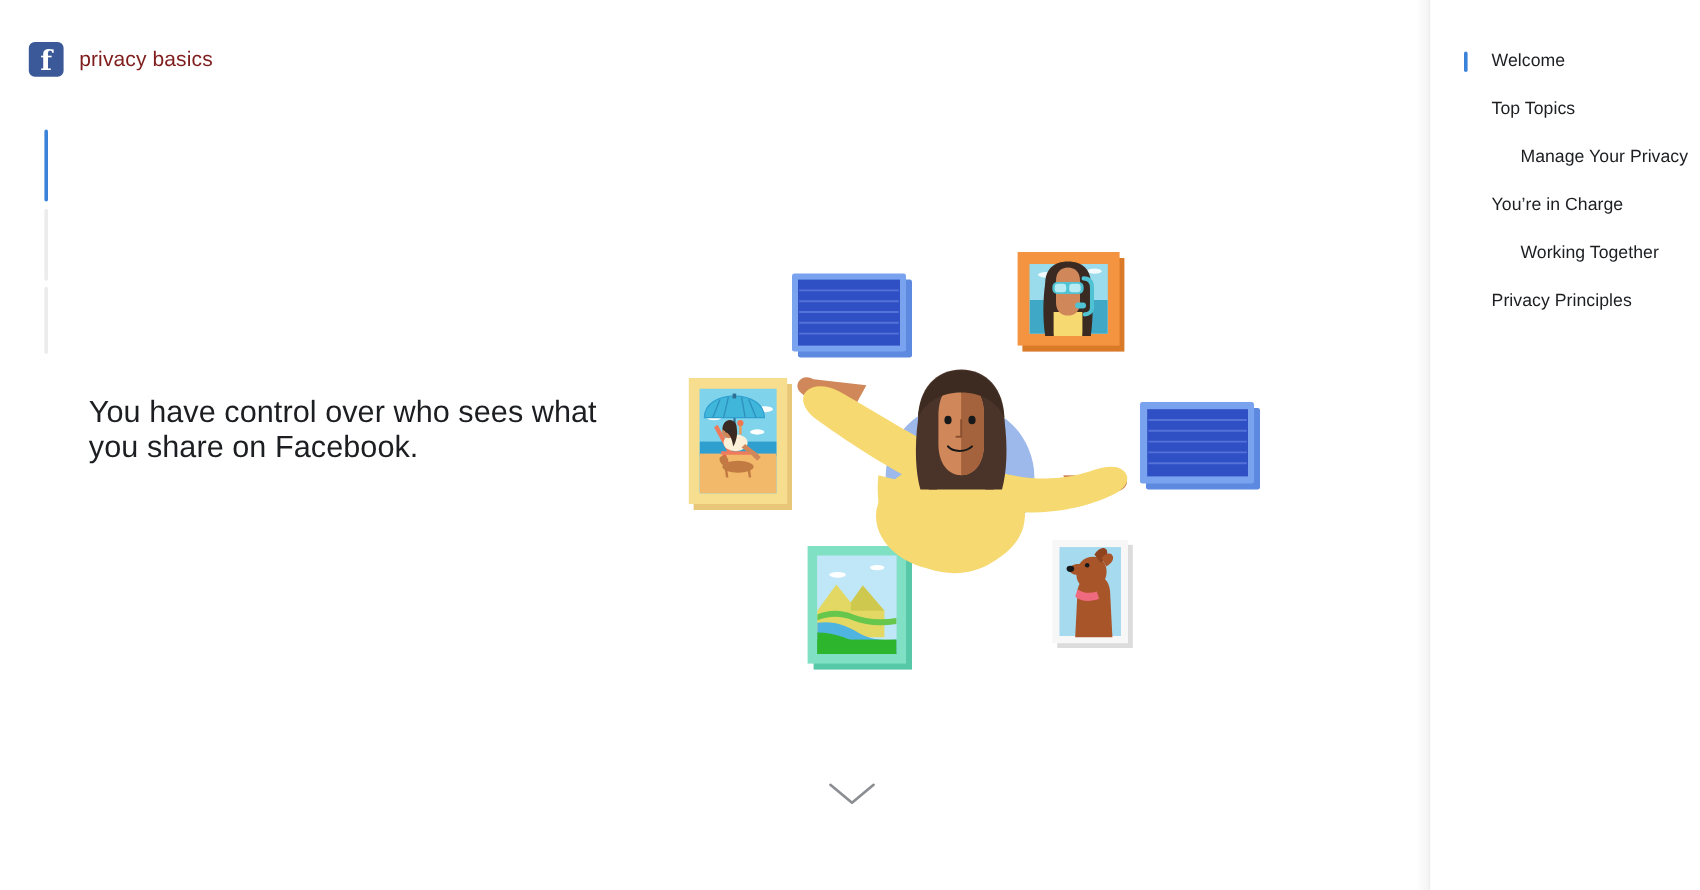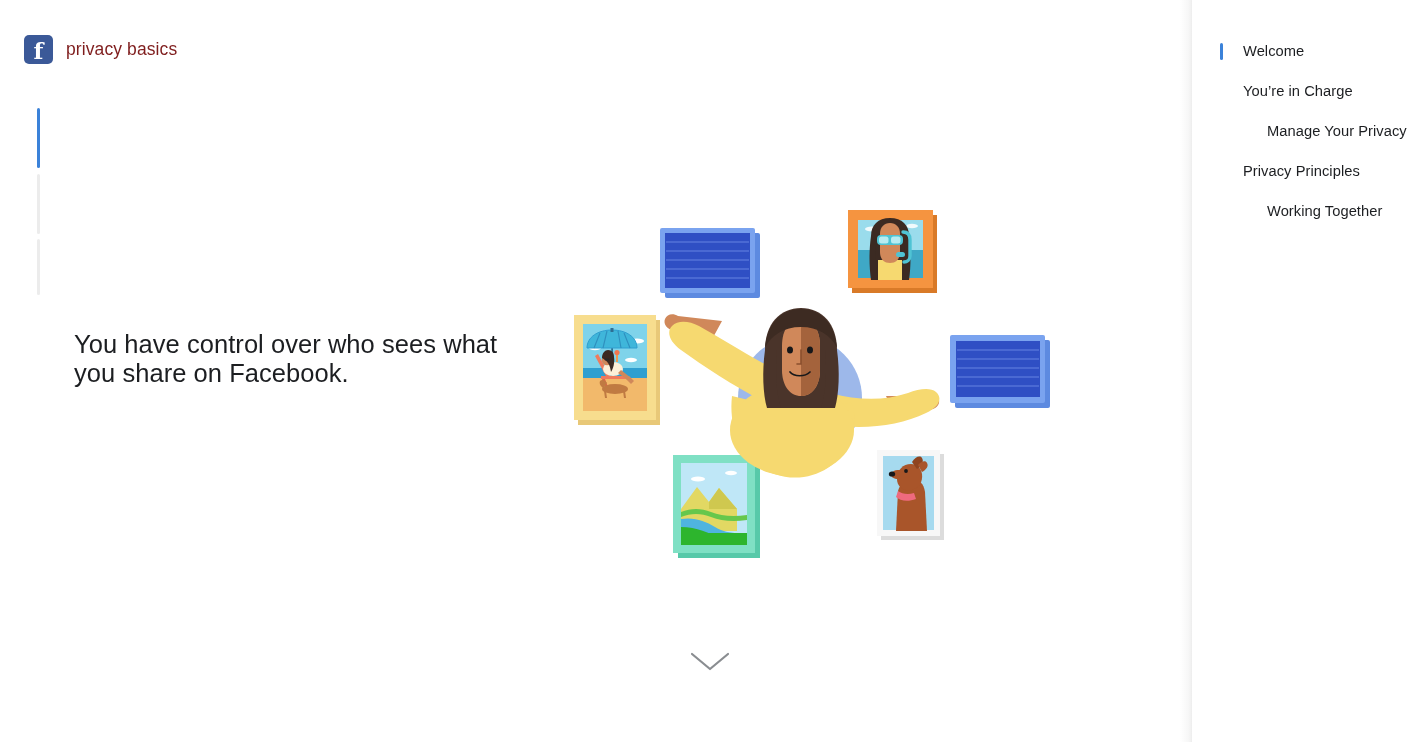--- a/index.html
+++ b/index.html
@@ -409,37 +409,41 @@
 
   <div class="sidebar-shadow"></div>
 
   <nav class="sidebar">
 
     <div class="nav-item active">
       <span class="active-bar"></span>
       <span class="nav-label">Welcome</span>
     </div>
 
-
     <div class="nav-item">
 
-      <span class="nav-label">You’re in Charge</span>
+      <span class="nav-label">Top Topics</span>
     </div>
 
     <div class="nav-item sub">
       <span class="nav-label">Manage Your Privacy</span>
     </div>
 
-
-
     <div class="nav-item">
 
-      <span class="nav-label">Privacy Principles</span>
-    </div>
+      <span class="nav-label">You’re in Charge</span>
+    </div>
+
+
 
     <div class="nav-item sub">
       <span class="nav-label">Working Together</span>
     </div>
 
+    <div class="nav-item">
+
+      <span class="nav-label">Privacy Principles</span>
+    </div>
+
 
   </nav>
 
 </div>
 
 </body></html>

